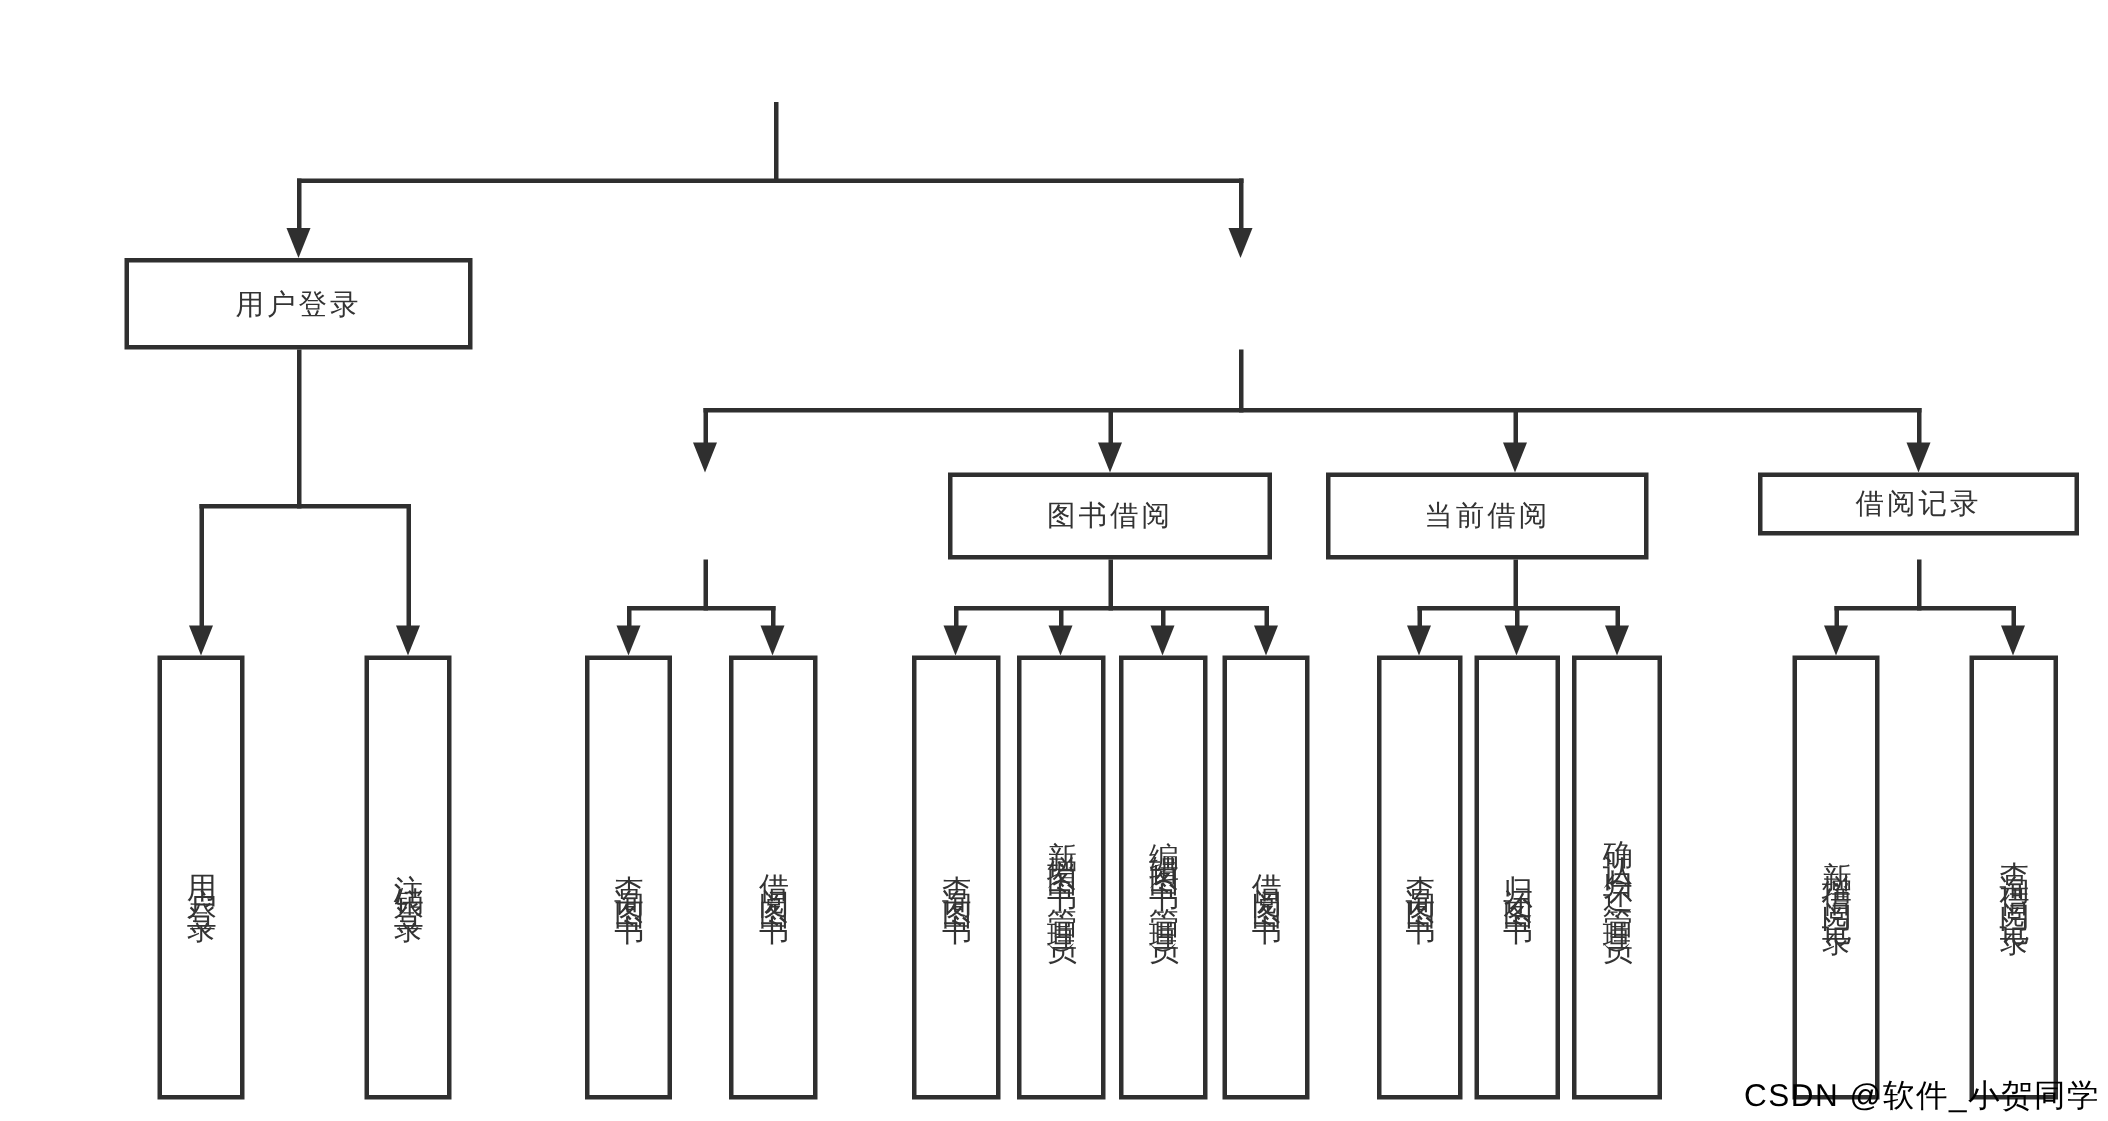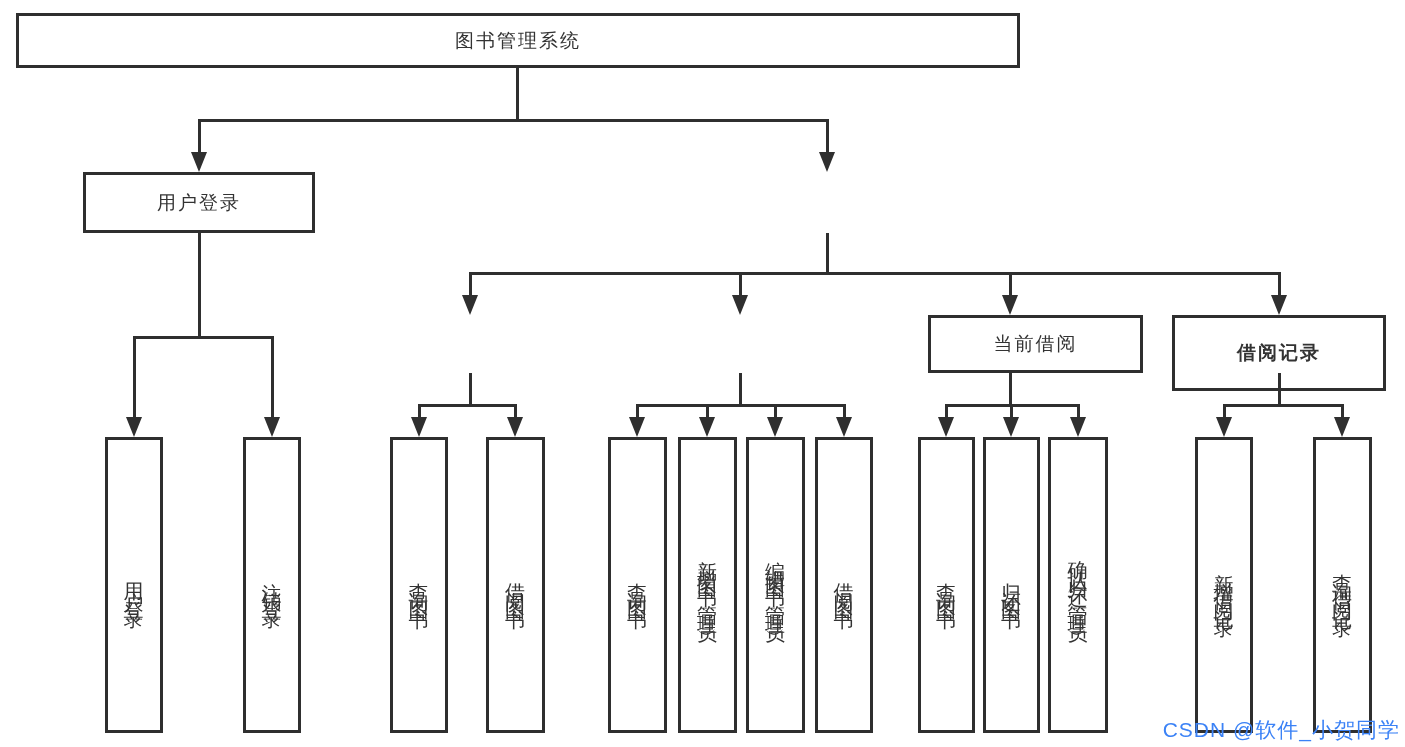--- a/index.html
+++ b/index.html
@@ -47,43 +47,43 @@
     width: 0;
     height: 0;
     border-left: 8px solid transparent;
     border-right: 8px solid transparent;
     border-top: 20px solid #2f2f2f;
   }
   #watermark {
     position: absolute;
     right: 5px;
     bottom: 3px;
-    color: #3b82f6;
+    color: #000000;
     font-size: 21px;
     letter-spacing: 1px;
     white-space: nowrap;
   }
 </style>
 </head>
 <body>
 
 <div id="stage">
 
-  <div class="node hnode" style="left:16px; top:13px; width:1004px; height:55px;">
-    <span>图书管理系统</span>
-  </div>
 
   <div class="node hnode" style="left:83px; top:172px; width:232px; height:61px;">
     <span>用户登录</span>
   </div>
 
-  <div class="node hnode" style="left:928px; top:315px; width:215px; height:58px;text-align:right;">
+  <div class="node hnode" style="left:632px; top:315px; width:216px; height:58px;">
+    <span>图书借阅</span>
+  </div>
+  <div class="node hnode" style="left:884px; top:315px; width:215px; height:58px;text-align:right;">
     <span>当前借阅</span>
   </div>
-  <div class="node hnode" style="left:1172px; top:315px; width:214px; height:76px;font-weight:bold;">
+  <div class="node hnode" style="left:1172px; top:315px; width:214px; height:42px;">
     <span>借阅记录</span>
   </div>
 
   <div class="node leaf" style="left:105px; top:437px; width:58px; height:296px;">
     <span class="vtext">用户登录</span>
   </div>
   <div class="node leaf" style="left:243px; top:437px; width:58px; height:296px;">
     <span class="vtext">注销登录</span>
   </div>
 

